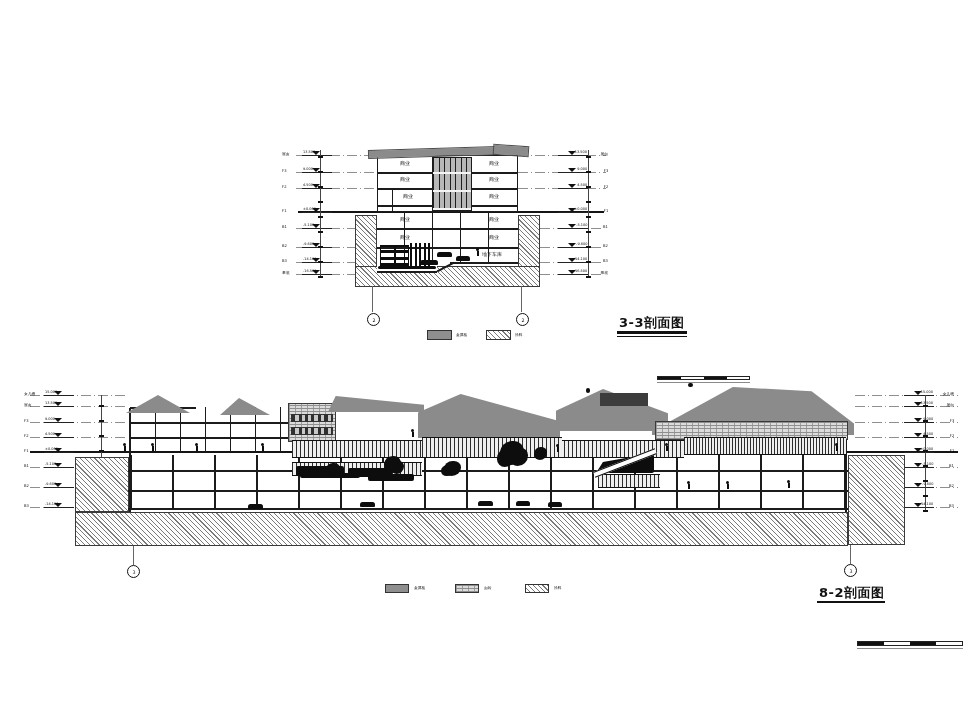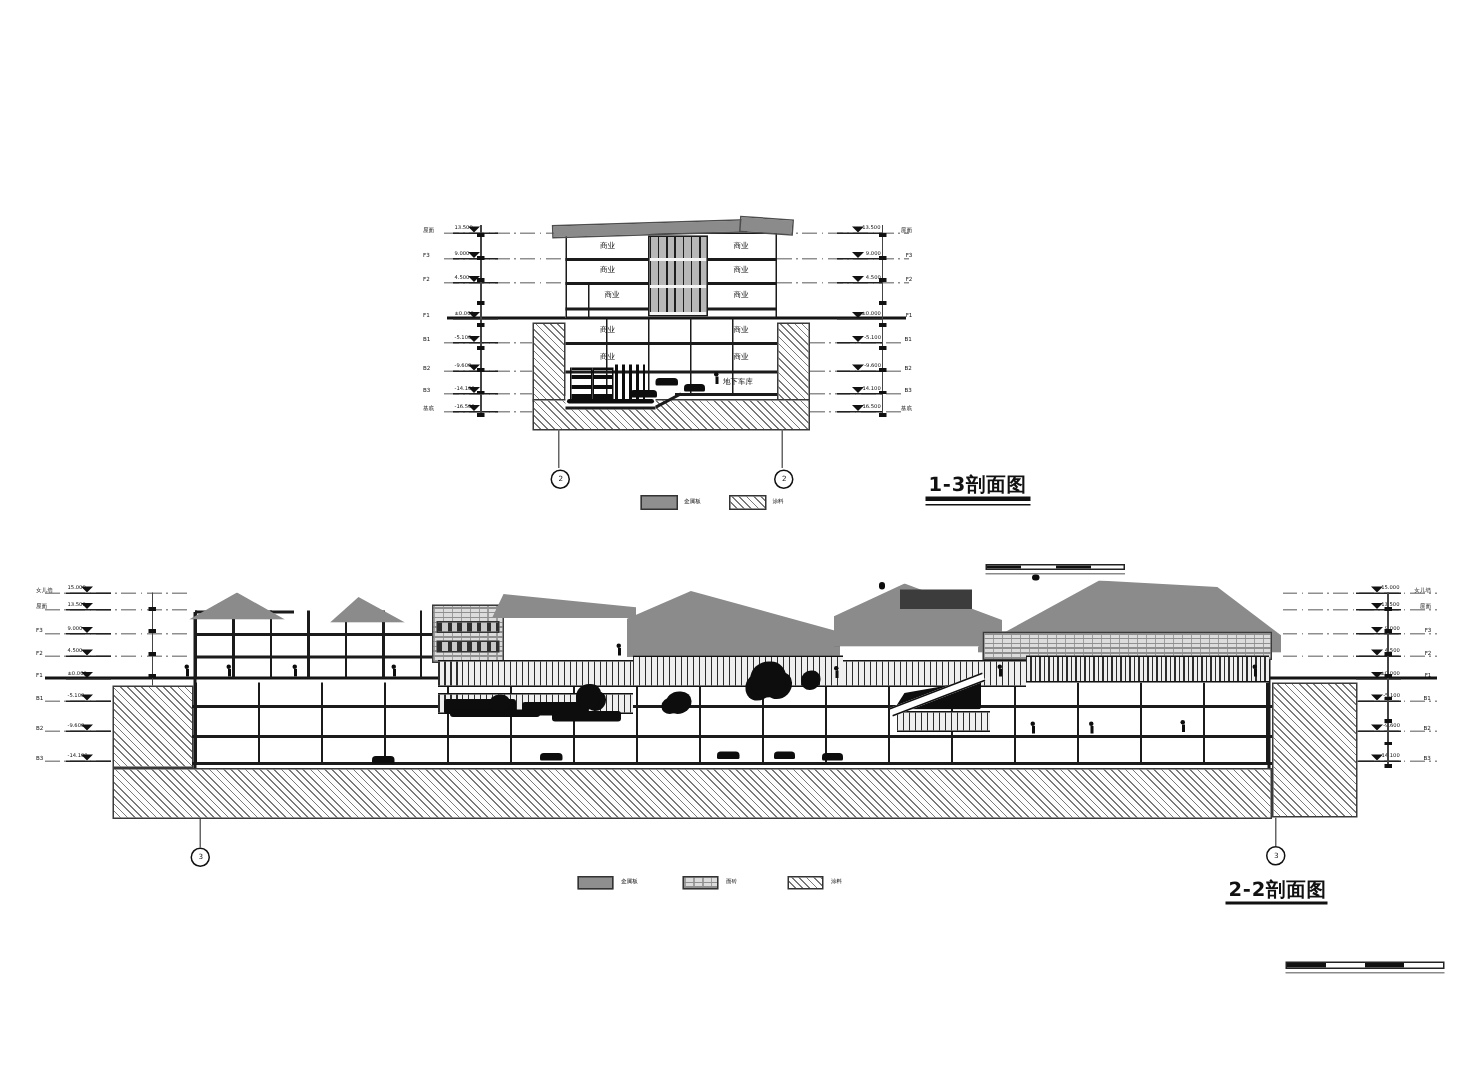--- a/index.html
+++ b/index.html
@@ -206,21 +206,21 @@
     </div>
   <div class="bub" style="left:516px;top:313px">
       <span>2</span>
     </div>
 
   <div class="lsw gray" style="left:427px;top:330px;width:25px;height:10px"></div>
   <span class="t4" style="left:456px;top:333px">金属板</span>
   <div class="lsw h45" style="left:486px;top:330px;width:25px;height:10px"></div>
   <span class="t4" style="left:515px;top:333px">涂料</span>
 
-  <div class="ttl" style="left:619px;top:314px">1-3剖面图</div>
+  <div class="ttl" style="left:619px;top:314px">3-3剖面图</div>
   <div class="ul" style="left:617px;top:331px;width:70px;height:2.5px"></div>
   <div class="ul" style="left:617px;top:335.5px;width:70px;height:1px"></div>
 
   <div class="sbar" style="left:657px;top:376px;width:93px;height:4px"></div>
   <div class="sbase" style="left:657px;top:382px;width:93px"></div>
 
   <div class="dd" style="left:30px;top:395px;width:96px"></div>
   <div class="dd" style="left:855px;top:395px;width:103px"></div>
   <div class="dd" style="left:30px;top:406px;width:96px"></div>
   <div class="dd" style="left:855px;top:406px;width:103px"></div>
@@ -394,19 +394,19 @@
       <span>3</span>
     </div>
 
   <div class="lsw gray" style="left:385px;top:584px;width:24px;height:9px"></div>
   <span class="t4" style="left:414px;top:586px">金属板</span>
   <div class="lsw brk" style="left:455px;top:584px;width:24px;height:9px"></div>
   <span class="t4" style="left:484px;top:586px">面砖</span>
   <div class="lsw h45" style="left:525px;top:584px;width:24px;height:9px"></div>
   <span class="t4" style="left:554px;top:586px">涂料</span>
 
-  <div class="ttl" style="left:819px;top:584px">2-2剖面图</div>
+  <div class="ttl" style="left:819px;top:584px">8-2剖面图</div>
   <div class="ul" style="left:817px;top:601px;width:68px;height:2px"></div>
 
   <div class="sbar" style="left:857px;top:641px;width:106px;height:5px;background-image:repeating-linear-gradient(90deg,#111 0 26px,#fdfdfd 26px 52px)"></div>
   <div class="sbase" style="left:857px;top:648px;width:106px"></div>
 
 </div>
 
 </body></html>

